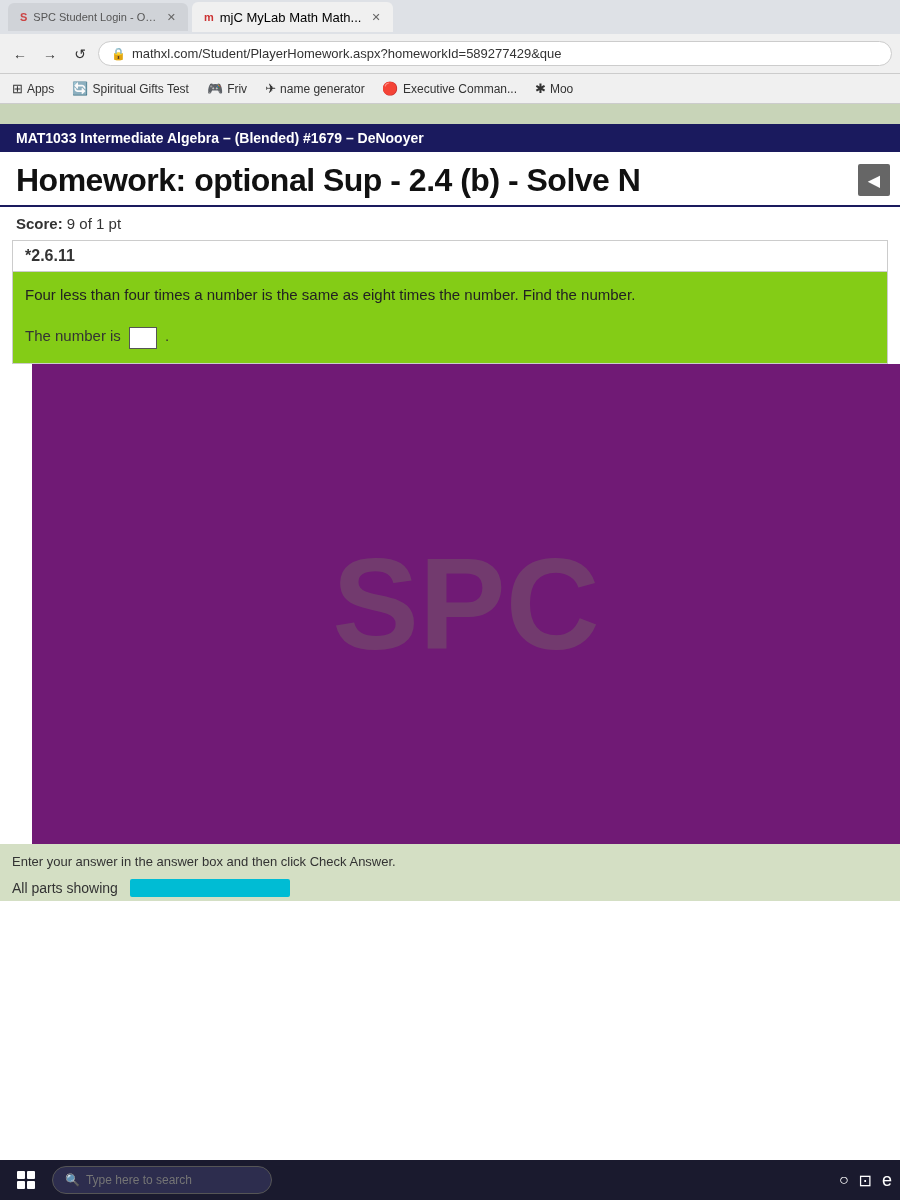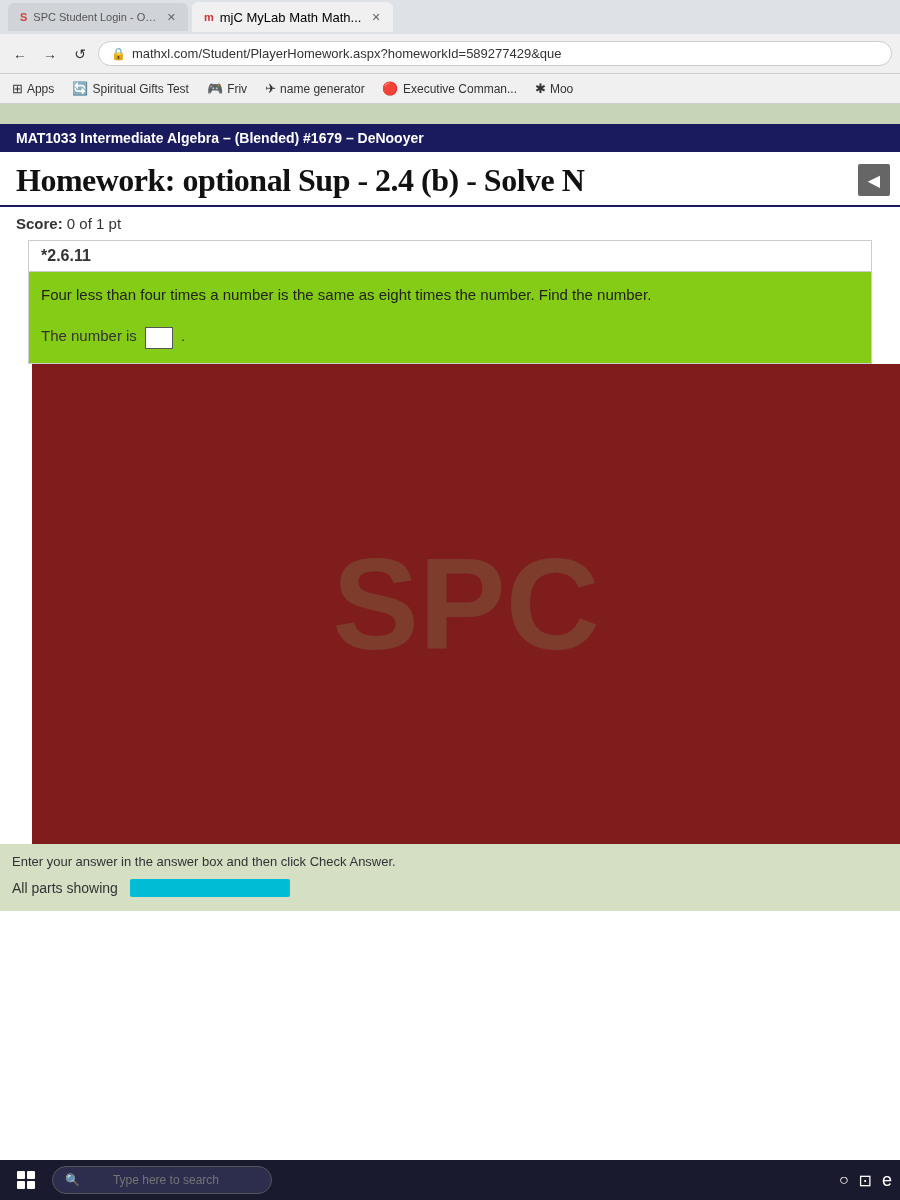--- a/index.html
+++ b/index.html
@@ -145,21 +145,20 @@
       font-size: 14px;
       font-weight: bold;
       margin-top: 20px;
     }
 
     .homework-title {
       background: white;
       padding: 10px 16px 6px 16px;
       border-bottom: 2px solid #1a1a5e;
       position: relative;
-      font-family: Liberation Serif, serif;
     }
 
     .homework-title h1 {
       font-size: 32px;
       font-weight: bold;
       color: #111;
       letter-spacing: -0.5px;
     }
 
     .back-btn {
@@ -179,21 +178,21 @@
     }
 
     .score-row {
       padding: 8px 16px;
       font-size: 15px;
       color: #333;
     }
 
     .problem-section {
       border: 1px solid #ccc;
-      margin: 0 28px;
+      margin: 0 12px;
     }
 
     .problem-number {
       background: white;
       padding: 6px 12px;
       font-size: 16px;
       font-weight: bold;
       border-bottom: 1px solid #ccc;
       color: #333;
     }
@@ -218,21 +217,21 @@
     .answer-box {
       width: 28px;
       height: 22px;
       border: 1px solid #555;
       display: inline-block;
       vertical-align: middle;
     }
 
     
     .content-area {
-      background: #7f1d1d;
+      background: #701a75;
       flex: 1;
       min-height: 380px;
       position: relative;
       overflow: hidden;
       margin-left: 32px;
     }
 
     .watermark {
       position: absolute;
       top: 50%;
@@ -248,21 +247,21 @@
     }
 
     .footer-hint {
       padding: 10px 28px 6px 12px;
       font-size: 13px;
       color: #333;
       background: #d4dfc4;
     }
 
     .all-parts-row {
-      padding: 4px 12px 14px 12px;
+      padding: 4px 12px 4px 12px;
       display: flex;
       align-items: center;
       gap: 12px;
       font-size: 14px;
       color: #333;
       background: #d4dfc4;
     }
 
     .progress-bar {
       width: 160px;
@@ -320,21 +319,20 @@
       height: 28px;
     }
 
     .search-bar-taskbar input {
       background: none;
       border: none;
       color: #aaa;
       font-size: 12px;
       outline: none;
       width: 160px;
-      text-align: center;
     }
 
     .taskbar-icons {
       margin-left: auto;
       display: flex;
       align-items: center;
       gap: 10px;
     }
 
     .taskbar-icon {
@@ -405,21 +403,21 @@
     <span>MAT1033 Intermediate Algebra – (Blended) #1679 – DeNooyer</span>
   </div>
 
   <div class="homework-title">
     <h1>Homework: optional Sup - 2.4 (b) - Solve N</h1>
     <div class="back-btn">◀</div>
   </div>
 
   <div class="score-row">
     <strong>Score:</strong>
-    <span>0 of 1 pt</span>
+    <span>9 of 1 pt</span>
   </div>
 
   <div class="problem-section">
     <div class="problem-number">*2.6.11</div>
     <div class="problem-text">Four less than four times a number is the same as eight times the number. Find the number.</div>
     <div class="answer-row">
       <span>The number is</span>
       <input type="text" class="answer-box" style="width: 28px; height: 22px; border: 1px solid rgb(85, 85, 85); padding: 2px;">
       <span>.</span>
     </div>

